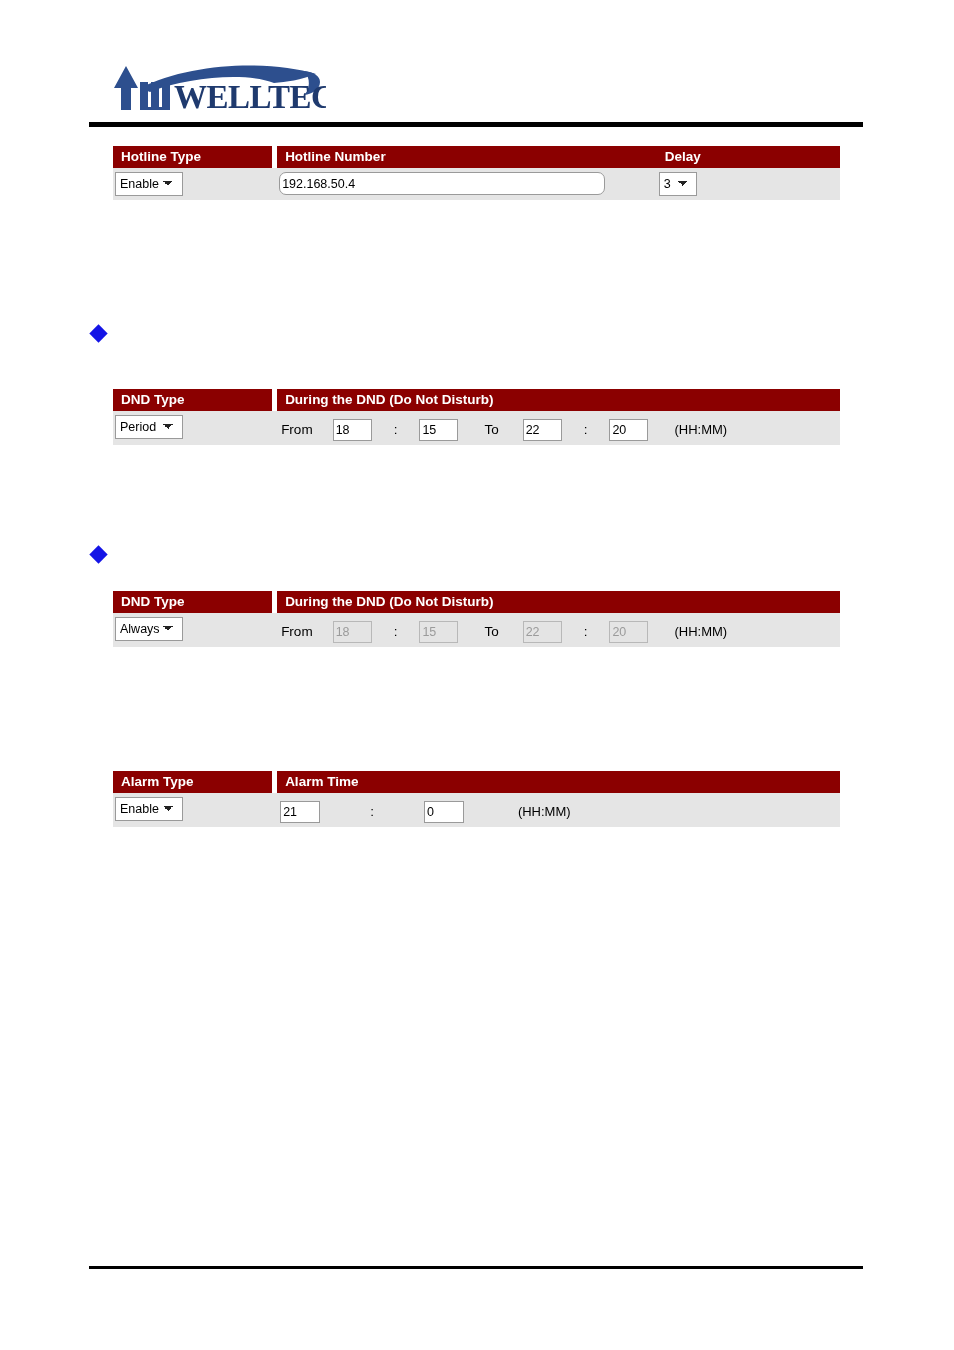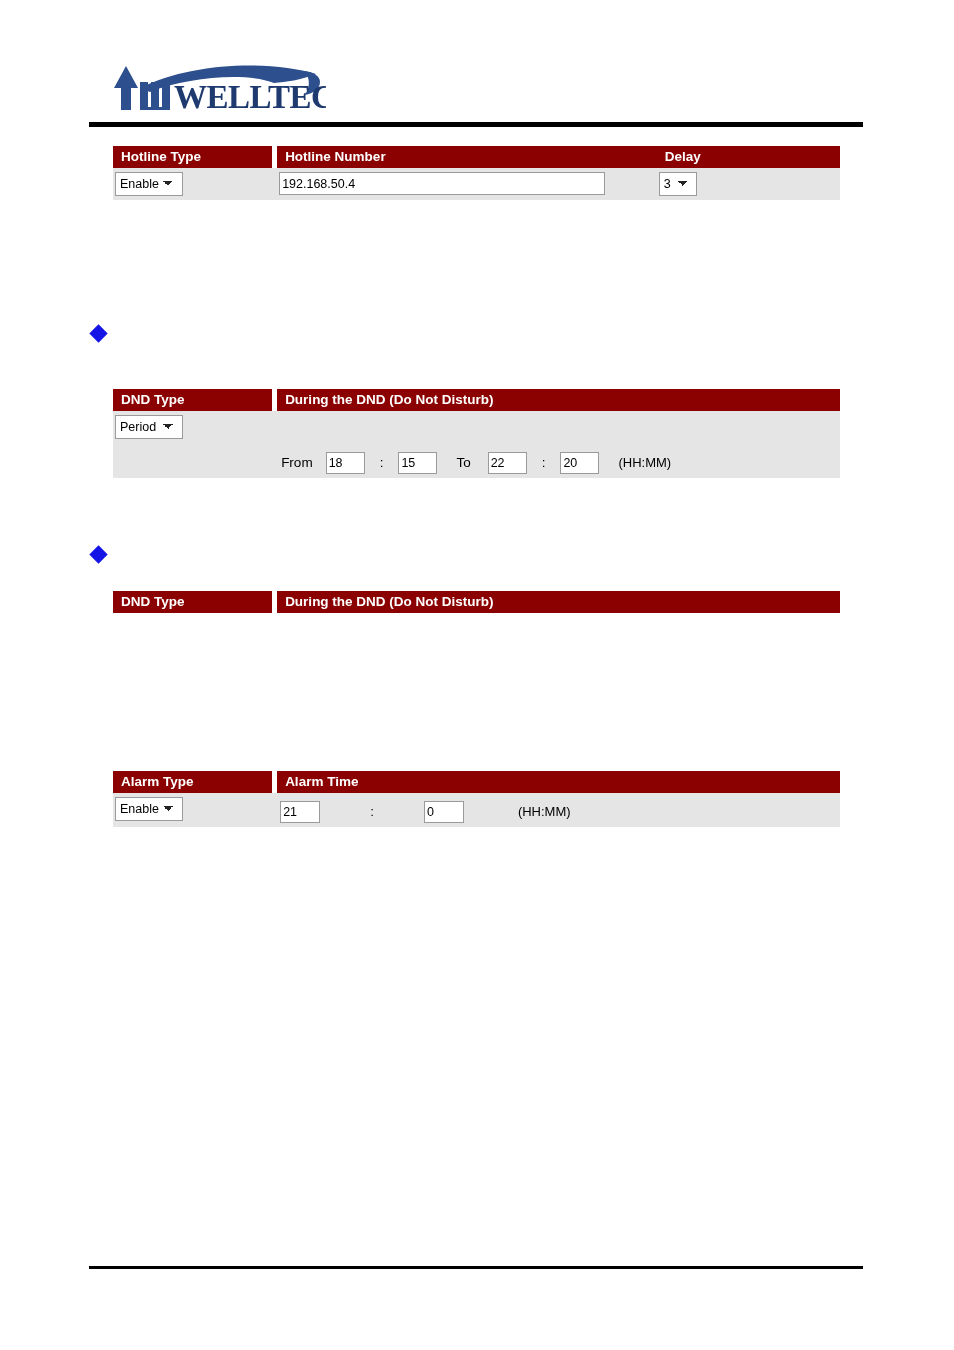--- a/index.html
+++ b/index.html
@@ -115,36 +115,35 @@
   input.txt {
     font-family: "Liberation Sans", sans-serif;
     font-size: 12.5px;
     color: #000;
     background: #ffffff;
     border: 1px solid #9a9a9a;
     padding: 0 2px;
     line-height: 1.05;
     vertical-align: top;
   }
-  input.txt-wide { width: 326px; height: 23px; }
+  input.txt-wide { width: 326px; height: 23px; border-radius: 7px; }
   input.txt-time { width: 39px; height: 22px; }
   input.txt-time-sm { width: 40px; height: 22px; }
   input.txt:disabled {
     background: #e4e4e4;
     color: #9b9b9b;
     border: 1px solid #b8b8b8;
   }
 
   .time-row {
     display: flex;
     align-items: flex-start;
-    gap: 9px;
+    gap: 16px;
     padding-top: 4px;
     padding-left: 2px;
-    margin-top: 33px;
   }
   .lbl { font-size: 13.5px; color: #000; line-height: 22px; }
   .lbl-from { margin-right: 4px; }
   .lbl-colon { margin: 0 6px; line-height: 22px; font-size: 13.5px; }
   .lbl-to { margin: 0 8px 0 10px; line-height: 22px; font-size: 13.5px; }
   .lbl-hhmm { margin-left: 10px; line-height: 22px; font-size: 13px; }
 
   .alarm-row {
     display: flex;
     align-items: flex-start;
@@ -255,20 +254,41 @@
       <col class="gap">
       <col class="c2">
       <col class="c3">
     </colgroup>
   <tbody>
       <tr>
     <th>DND Type</th>
     <th class="spacer"></th>
     <th colspan="2">During the DND (Do Not Disturb)</th>
   </tr>
+  <tr>
+    <td>
+      <select class="sel sel-type">
+        <option>Always</option>
+      </select>
+    </td>
+    <td class="spacer"></td>
+    <td colspan="2">
+      <div class="time-row">
+        <span class="lbl lbl-from">From</span>
+        <input class="txt txt-time" type="text" disabled="" value="18" style="">
+        <span class="lbl-colon">:</span>
+        <input class="txt txt-time" type="text" disabled="" value="15" style="">
+        <span class="lbl-to">To</span>
+        <input class="txt txt-time" type="text" disabled="" value="22" style="">
+        <span class="lbl-colon">:</span>
+        <input class="txt txt-time" type="text" disabled="" value="20" style="">
+        <span class="lbl-hhmm">(HH:MM)</span>
+      </div>
+    </td>
+  </tr>
 </tbody>
   </table>
 
 <table class="cfg-table" style="top:771px;">
   <colgroup>
       <col class="c1">
       <col class="gap">
       <col class="c2">
       <col class="c3">
     </colgroup>

